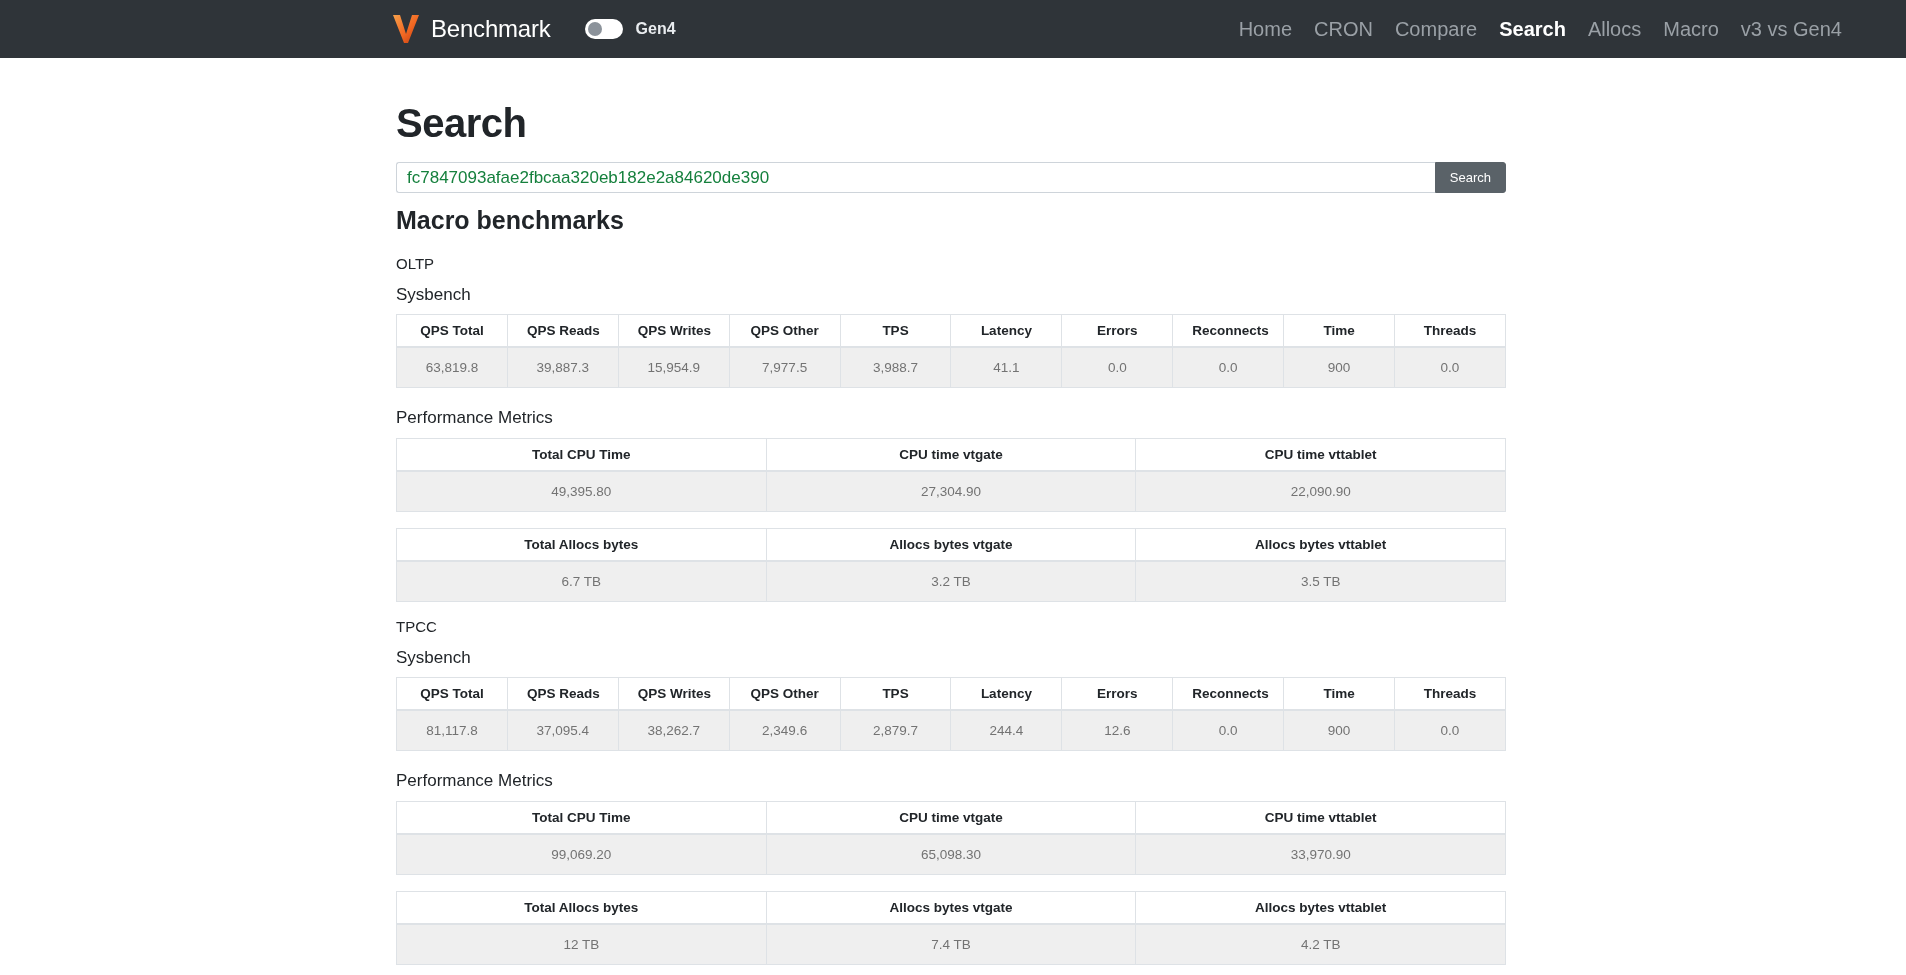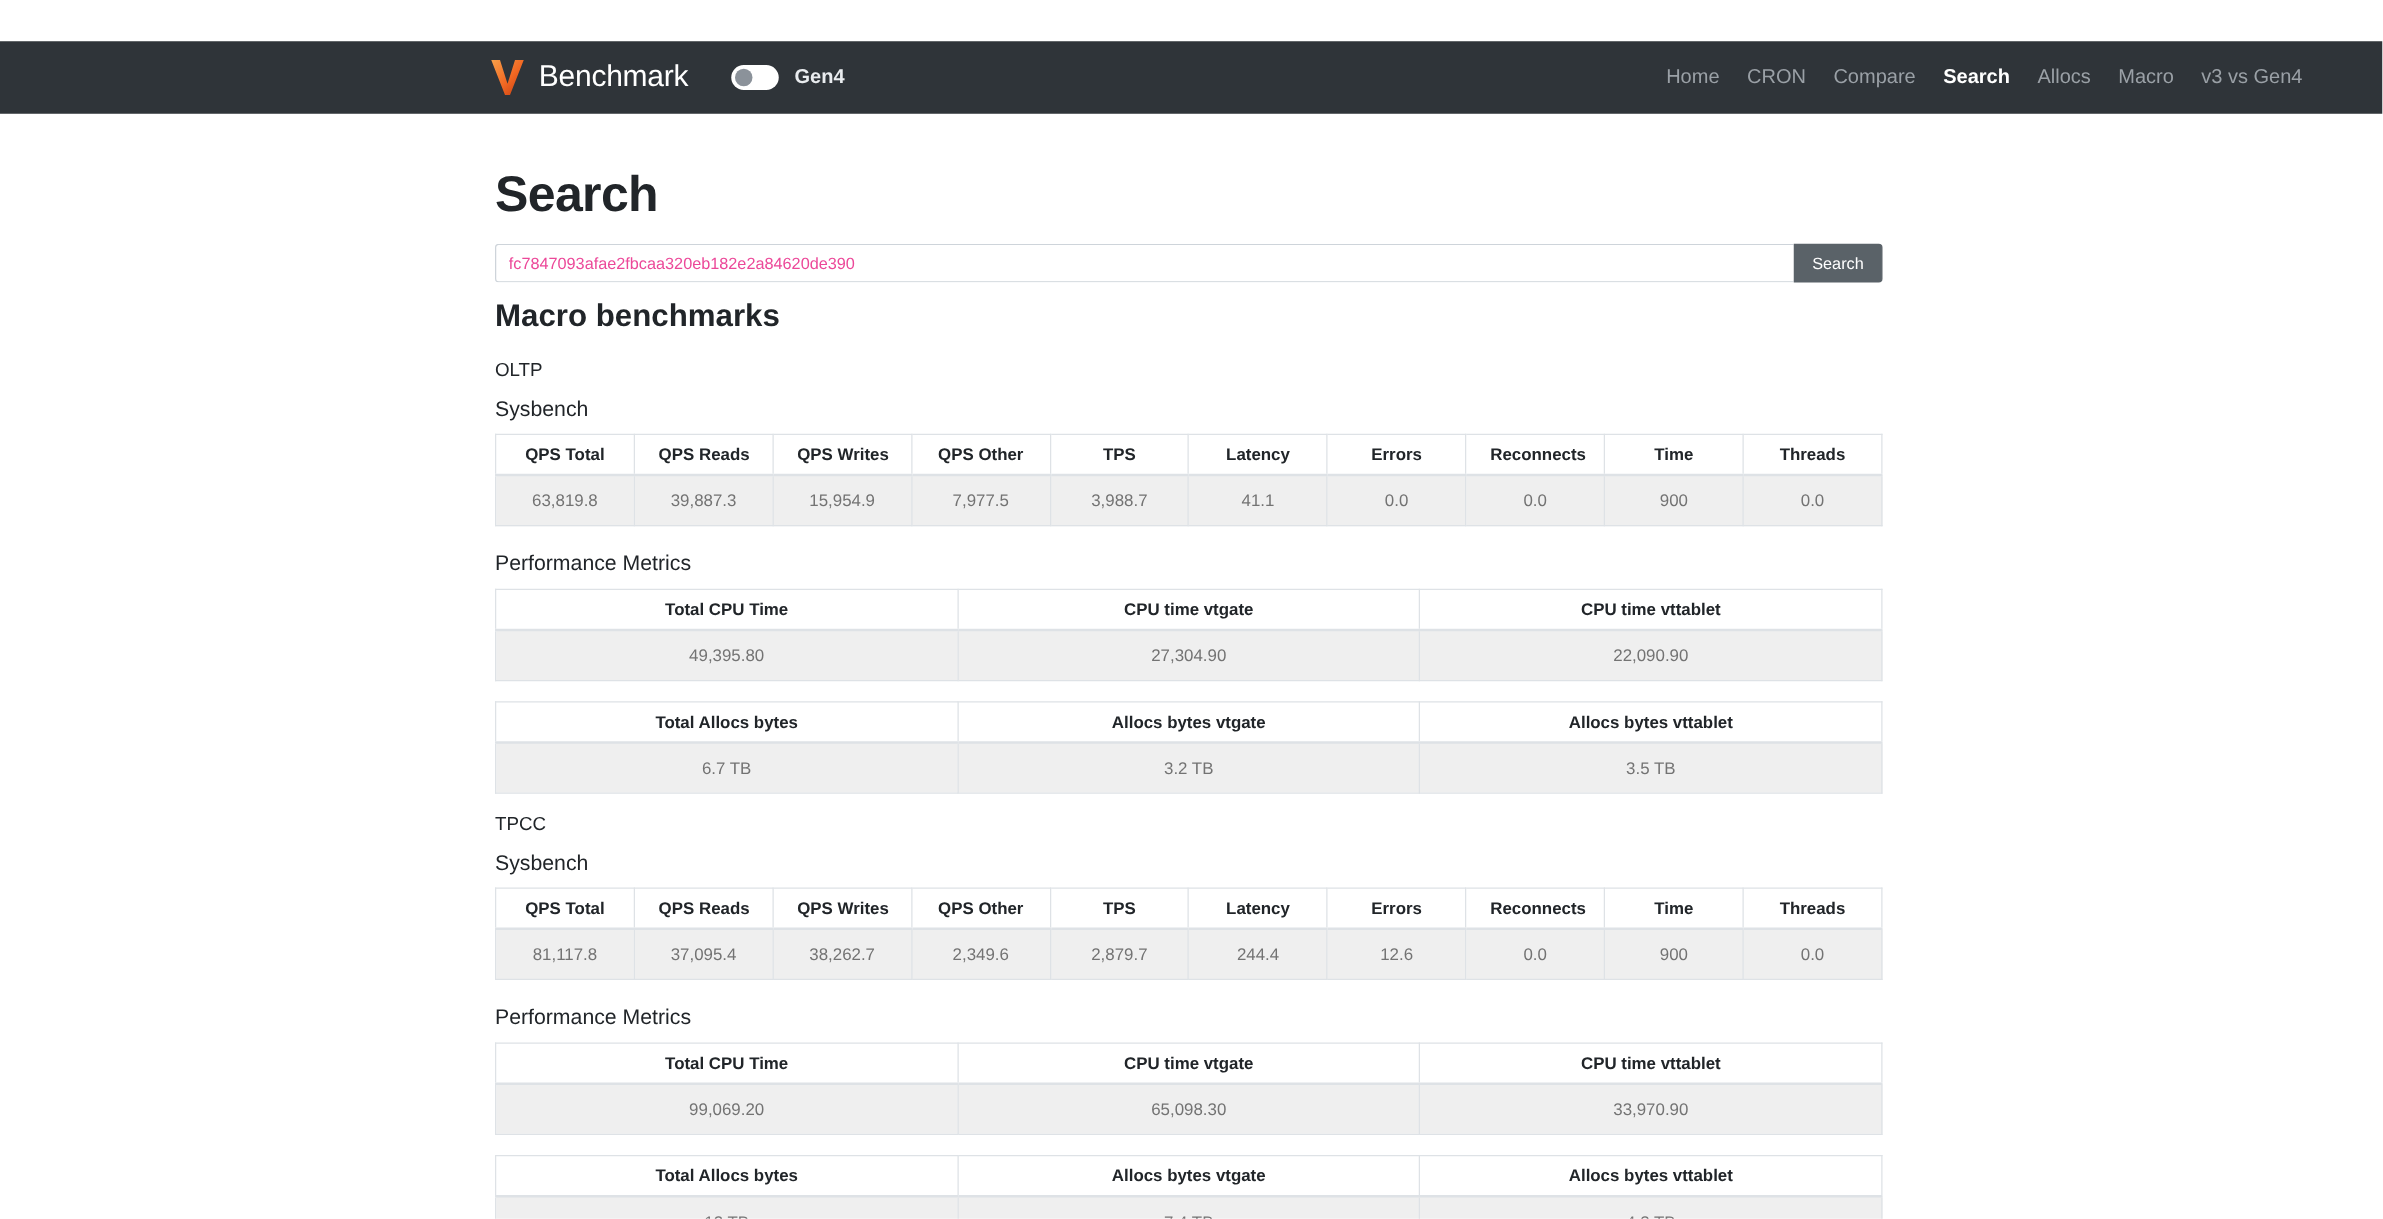--- a/index.html
+++ b/index.html
@@ -15,21 +15,20 @@
   body { width: 1906px; height: 975px; overflow: hidden; }
 
   
   .navbar {
     background: #2f3439;
     height: 58px;
     display: flex;
     align-items: center;
     padding: 0 64px 0 392px;
     width: 100%;
-    margin-top: 33px;
   }
   .brand {
     display: flex;
     align-items: center;
     gap: 11px;
   }
   .brand-logo { width: 28px; height: 30px; display: block; }
   .brand-name {
     color: #ffffff;
     font-size: 24px;
@@ -69,21 +68,21 @@
     line-height: 1;
   }
   .nav-links {
     margin-left: auto;
     display: flex;
     align-items: center;
     gap: 22px;
   }
   .nav-link {
     color: #9aa0a6;
-    font-size: 16px;
+    font-size: 20px;
     text-decoration: none;
     line-height: 1;
     cursor: pointer;
     white-space: nowrap;
   }
   .nav-link.active { color: #ffffff; font-weight: 700; }
 
   
   .container {
     width: 1110px;
@@ -105,22 +104,22 @@
     width: 1110px;
     margin-bottom: 12px;
   }
   .search-input {
     flex: 1;
     height: 31px;
     border: 1px solid #ced4da;
     border-right: none;
     border-radius: 3px 0 0 3px;
     padding: 0 10px;
-    font-size: 13px;
-    color: #ec4899;
+    font-size: 17px;
+    color: #15803d;
     font-family: "Liberation Sans", sans-serif;
     outline: none;
     background: #fff;
   }
   .search-btn {
     height: 31px;
     border: 1px solid #5a6268;
     background: #5a6268;
     color: #ffffff;
     font-size: 13px;

